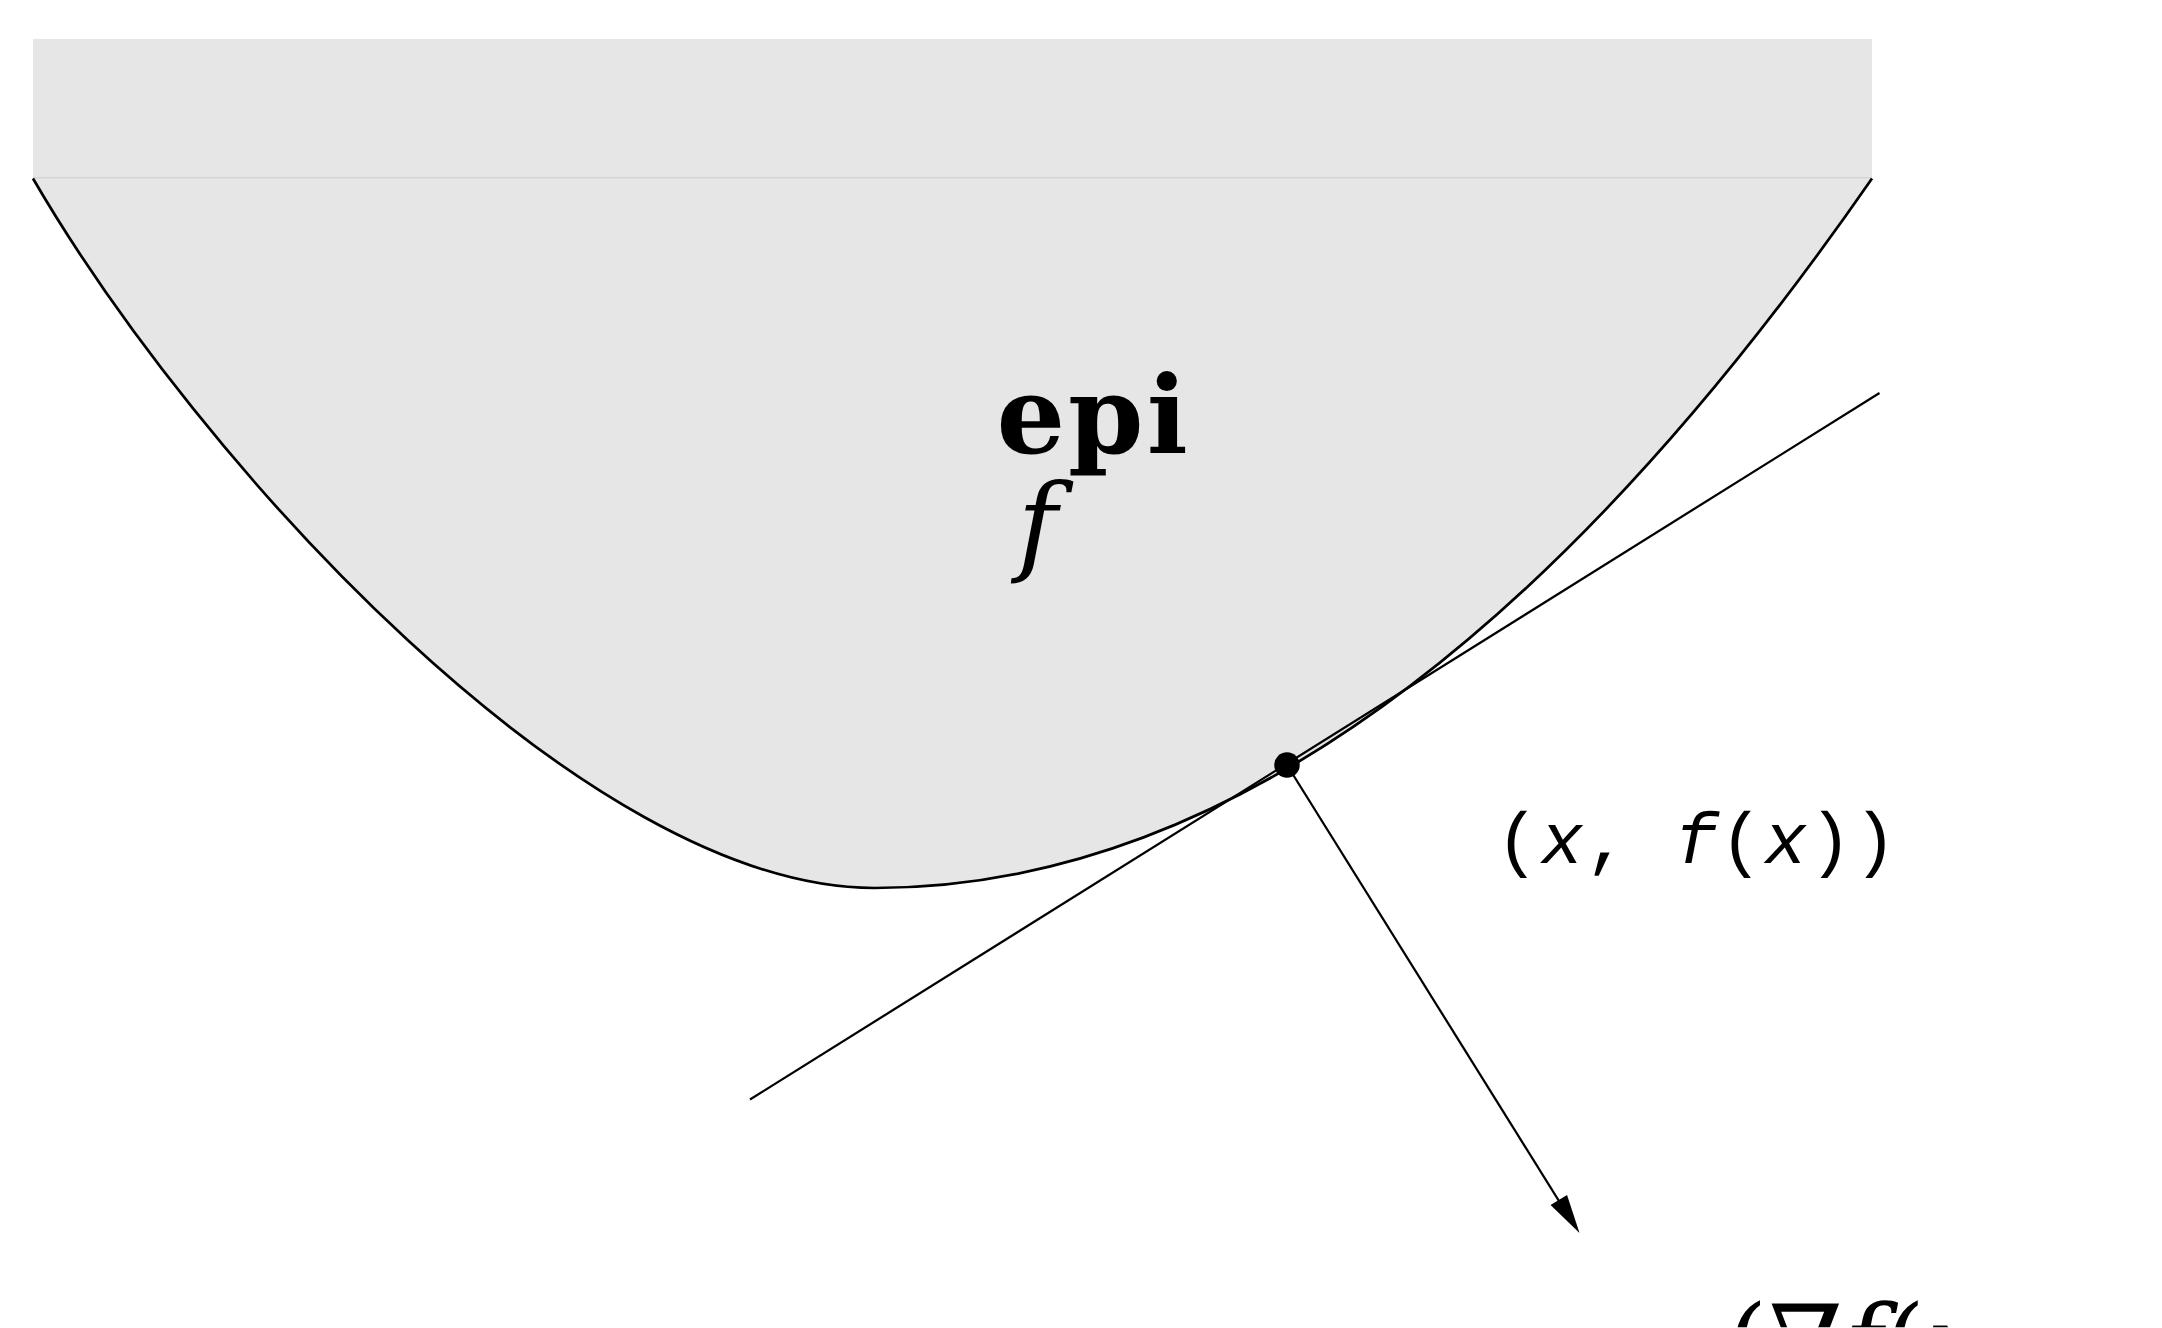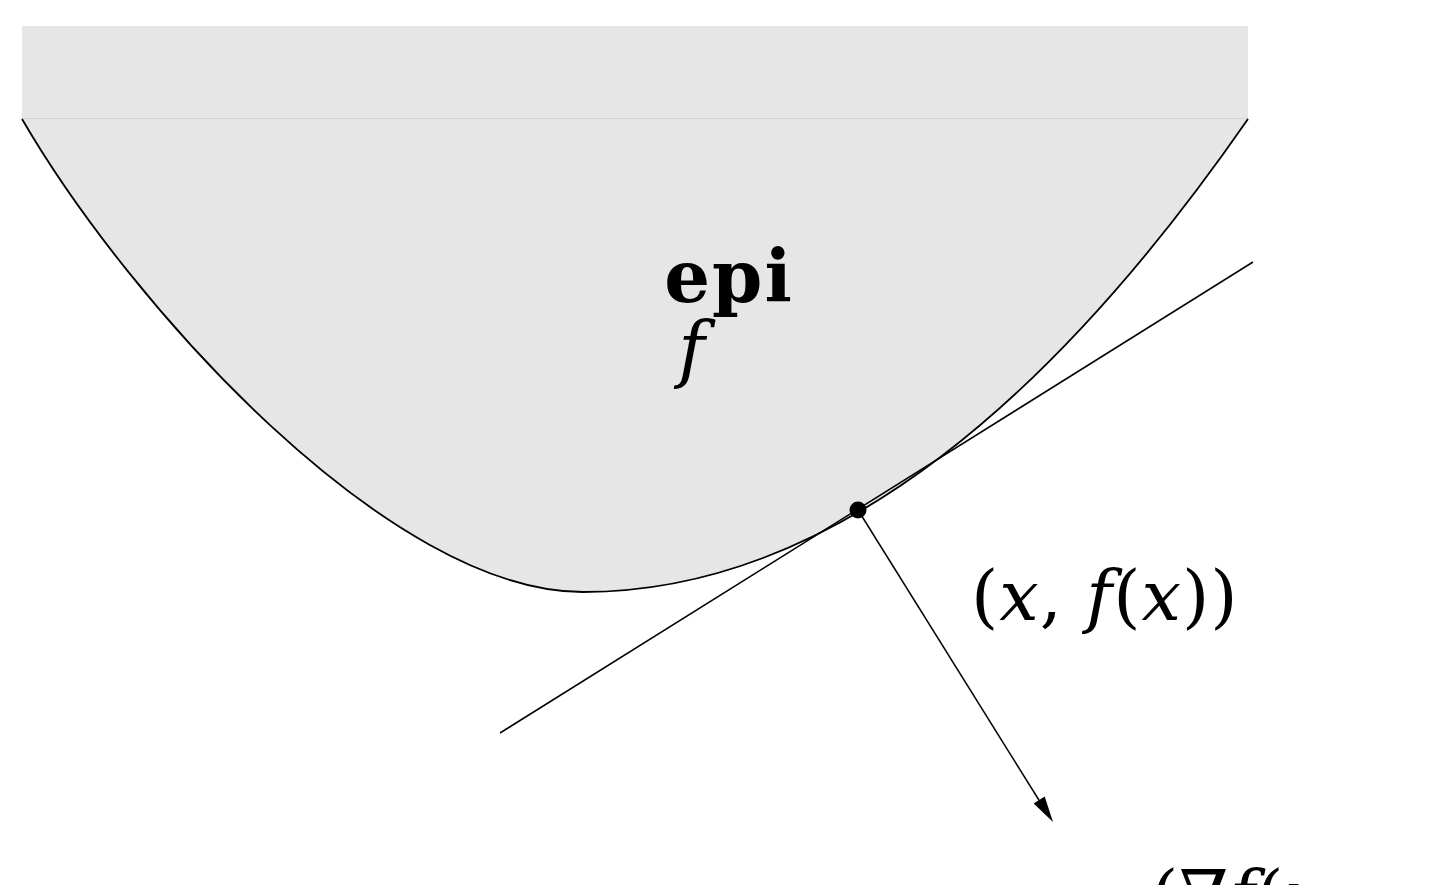--- a/index.html
+++ b/index.html
@@ -40,22 +40,23 @@
     font-size: 72px;
     font-weight: 700;
     letter-spacing: 2px;
   }
   .epi-label .it {
     margin-left: 14px;
   }
   .point-label {
     left: 878px;
     top: 491px;
-    font-size: 70px;
+    font-size: 48px;
     letter-spacing: 1px;
+    font-family: Liberation Mono, monospace;
   }
   .gradient-label {
     left: 1058px;
     top: 791px;
     font-size: 70px;
     letter-spacing: 1px;
   }
   .it {
     font-style: italic;
     font-weight: 400;

